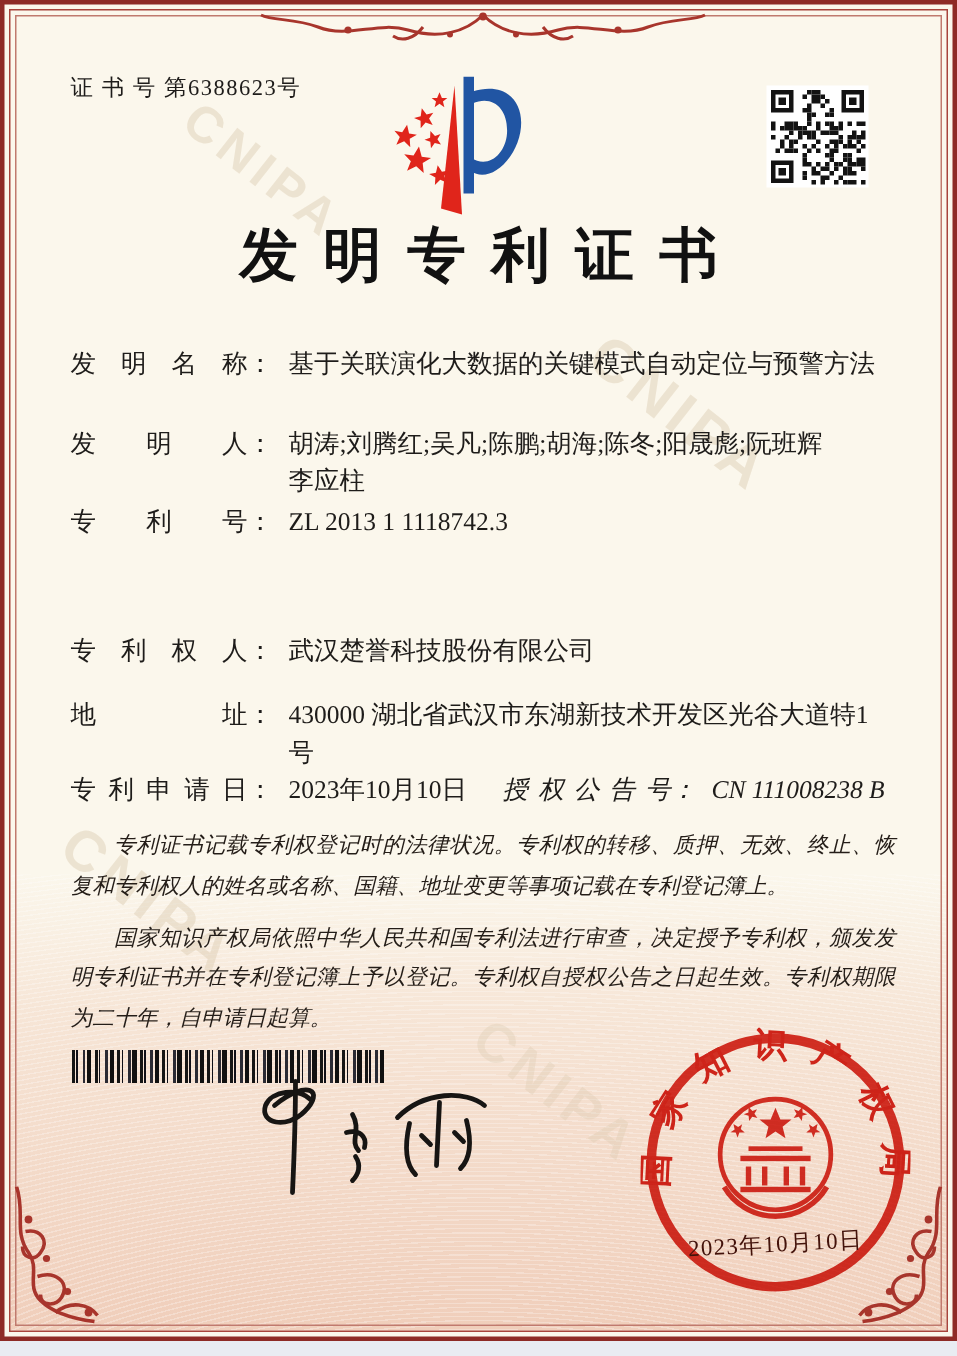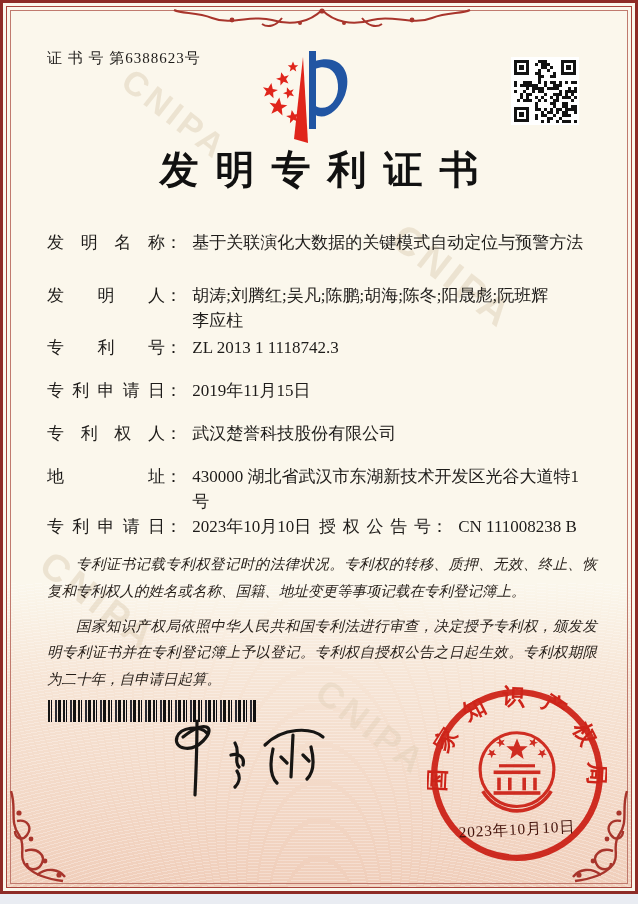--- a/index.html
+++ b/index.html
@@ -47,21 +47,21 @@
 
   .title{
     position:absolute;left:0;top:140px;width:100%;text-align:center;
     font-size:39px;font-weight:bold;letter-spacing:17px;text-indent:17px;color:#111;
   }
 
   .frow{position:absolute;left:44px;right:36px;font-size:17px;line-height:1.45;}
   .flabel{display:inline-block;width:118px;text-align:justify;text-align-last:justify;vertical-align:top;}
   .fcolon{vertical-align:top;}
   .fvalue{display:inline-block;vertical-align:top;margin-left:6px;max-width:400px;}
-  .grp2{position:absolute;left:272px;top:0;}
+  .grp2{position:absolute;left:288px;top:0;font-style:italic;}
   .grp2 .flabel{width:112px;}
 
   .paras{position:absolute;left:44px;right:38px;top:548px;font-size:14.5px;line-height:1.85;font-style:italic;color:#241d18;}
   .paras p{margin:0 0 8px 0;text-indent:2em;text-align:justify;}
 
   .barcode{
     position:absolute;left:45px;top:697px;width:210px;height:22px;
     background:repeating-linear-gradient(90deg,#151515 0 2px,rgba(0,0,0,0) 2px 3px,#101018 3px 4px,rgba(0,0,0,0) 4px 7px,#2a2a33 7px 9px,rgba(0,0,0,0) 9px 10px,#101010 10px 13px,rgba(0,0,0,0) 13px 15px);
   }
 
@@ -313,24 +313,20 @@
   <div class="frow" style="top:228px">
     <span class="flabel">发明名称</span><span class="fcolon">：</span>
     <span class="fvalue">基于关联演化大数据的关键模式自动定位与预警方法</span>
   </div>
 
   <div class="frow" style="top:333px">
     <span class="flabel">专利号</span><span class="fcolon">：</span>
     <span class="fvalue">ZL 2013 1 1118742.3</span>
   </div>
 
-  <div class="frow" style="top:376px">
-    <span class="flabel">专利申请日</span><span class="fcolon">：</span>
-    <span class="fvalue">2019年11月15日</span>
-  </div>
 
   <div class="frow" style="top:419px">
     <span class="flabel">专利权人</span><span class="fcolon">：</span>
     <span class="fvalue">武汉楚誉科技股份有限公司</span>
   </div>
 
   <div class="frow" style="top:462px">
     <span class="flabel">地址</span><span class="fcolon">：</span>
     <span class="fvalue"><span>430000 湖北省武汉市东湖新技术开发区光谷大道特1号</span><br></span>
   </div>

